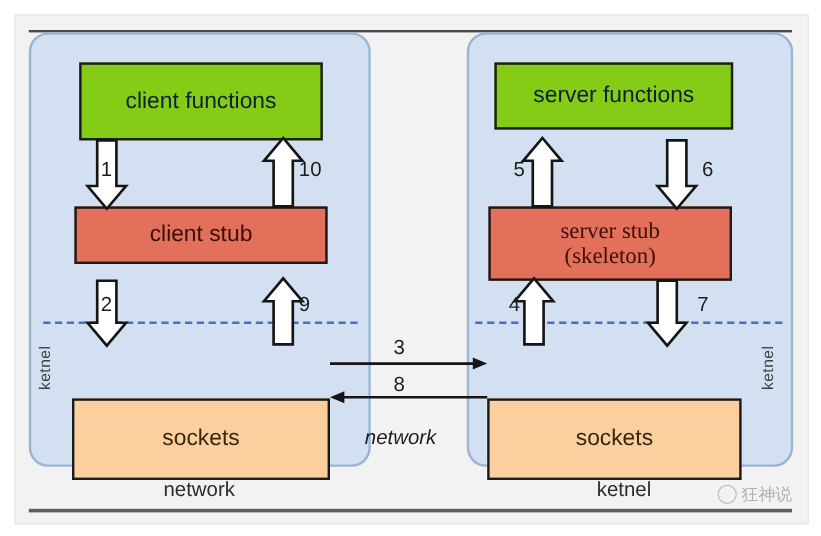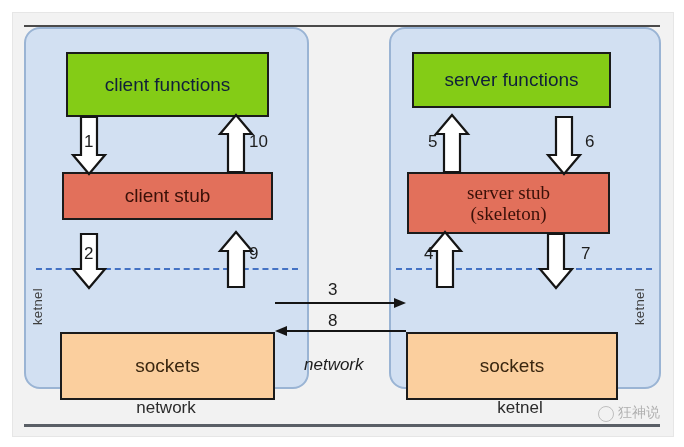--- a/index.html
+++ b/index.html
@@ -131,21 +131,21 @@
   }
   .netline {
     stroke: #151515;
     stroke-width: 2.2;
     fill: none;
   }
   
   .watermark {
     position: absolute;
     display: flex;
-    align-items: flex-end;
+    align-items: flex-start;
     gap: 4px;
     opacity: 0.5;
   }
   .wm-logo {
     width: 16px;
     height: 16px;
     border-radius: 50%;
     border: 1.5px solid #8a8a8a;
     box-sizing: border-box;
   }

